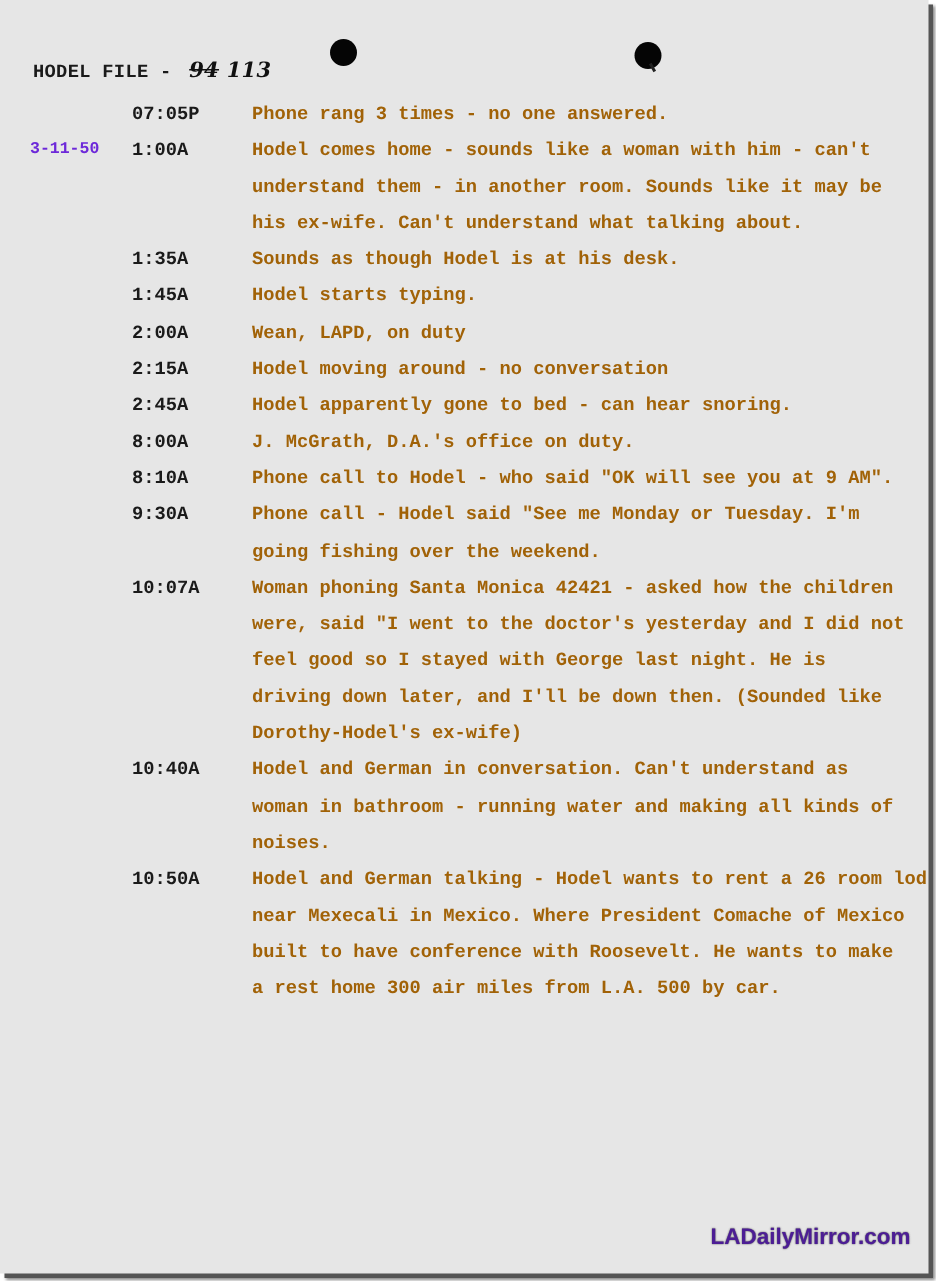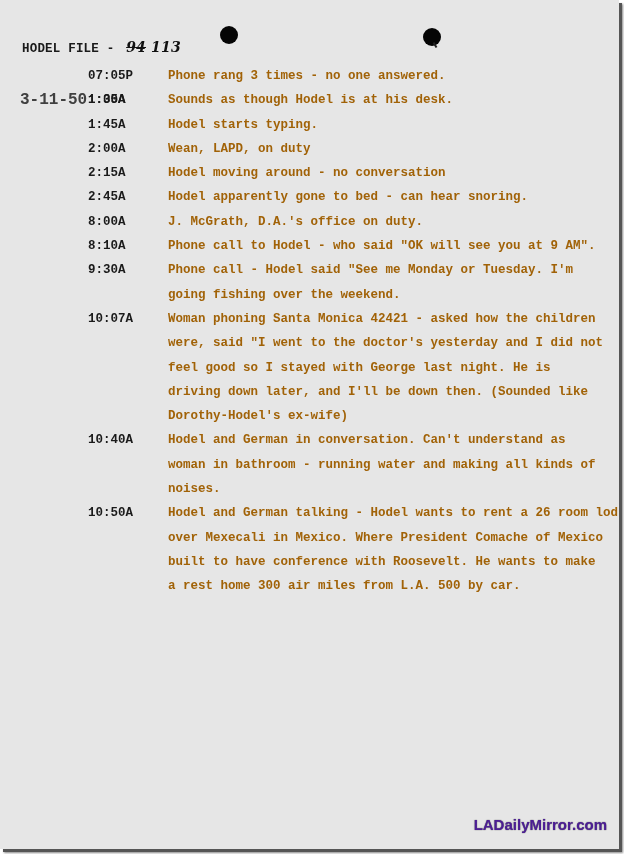--- a/index.html
+++ b/index.html
@@ -68,22 +68,22 @@
     width: 619px;
   }
   .entry {
     position: relative;
     width: 100%;
   }
   .date {
     position: absolute;
     left: 20px;
     top: 0;
-    font-size: 16px;
-    color: #404040;
+    font-size: 11px;
+    color: #6d28d9;
     line-height: 24.3px;
   }
   .time {
     position: absolute;
     left: 88px;
     top: 0;
     font-size: 12.5px;
     color: #1a1a1a;
     line-height: 24.3px;
   }
@@ -121,20 +121,25 @@
   <div class="entries" id="entries">
       <div class="entry">
         <div class="time">07:05P</div>
         <div class="text">
           <span class="line">Phone rang 3 times - no one answered.</span>
         </div>
       </div>
       <div class="entry">
         <div class="date">3-11-50</div>
         <div class="time">1:00A</div>
+        <div class="text">
+          <span class="line">Hodel comes home - sounds like a woman with him - can't</span>
+          <span class="line">understand them - in another room.  Sounds like it may be</span>
+          <span class="line">his ex-wife.  Can't understand what talking about.</span>
+        </div>
       </div>
       <div class="entry">
         <div class="time">1:35A</div>
         <div class="text">
           <span class="line">Sounds as though Hodel is at his desk.</span>
         </div>
       </div>
       <div class="entry">
         <div class="time">1:45A</div>
         <div class="text">
@@ -193,21 +198,21 @@
         <div class="text">
           <span class="line">Hodel and German in conversation.  Can't understand as</span>
           <span class="line">woman in bathroom - running water and making all kinds of</span>
           <span class="line">noises.</span>
         </div>
       </div>
       <div class="entry">
         <div class="time">10:50A</div>
         <div class="text">
           <span class="line">Hodel and German talking - Hodel wants to rent a 26 room lod</span>
-          <span class="line">over Mexecali in Mexico.  Where President Comache of Mexico</span>
+          <span class="line">near Mexecali in Mexico.  Where President Comache of Mexico</span>
           <span class="line">built to have conference with Roosevelt.  He wants to make</span>
           <span class="line">a rest home 300 air miles from L.A.  500 by car.</span>
         </div>
       </div>
     </div>
 
   <div class="watermark">LADailyMirror.com</div>
 </div>
 
 </body></html>

